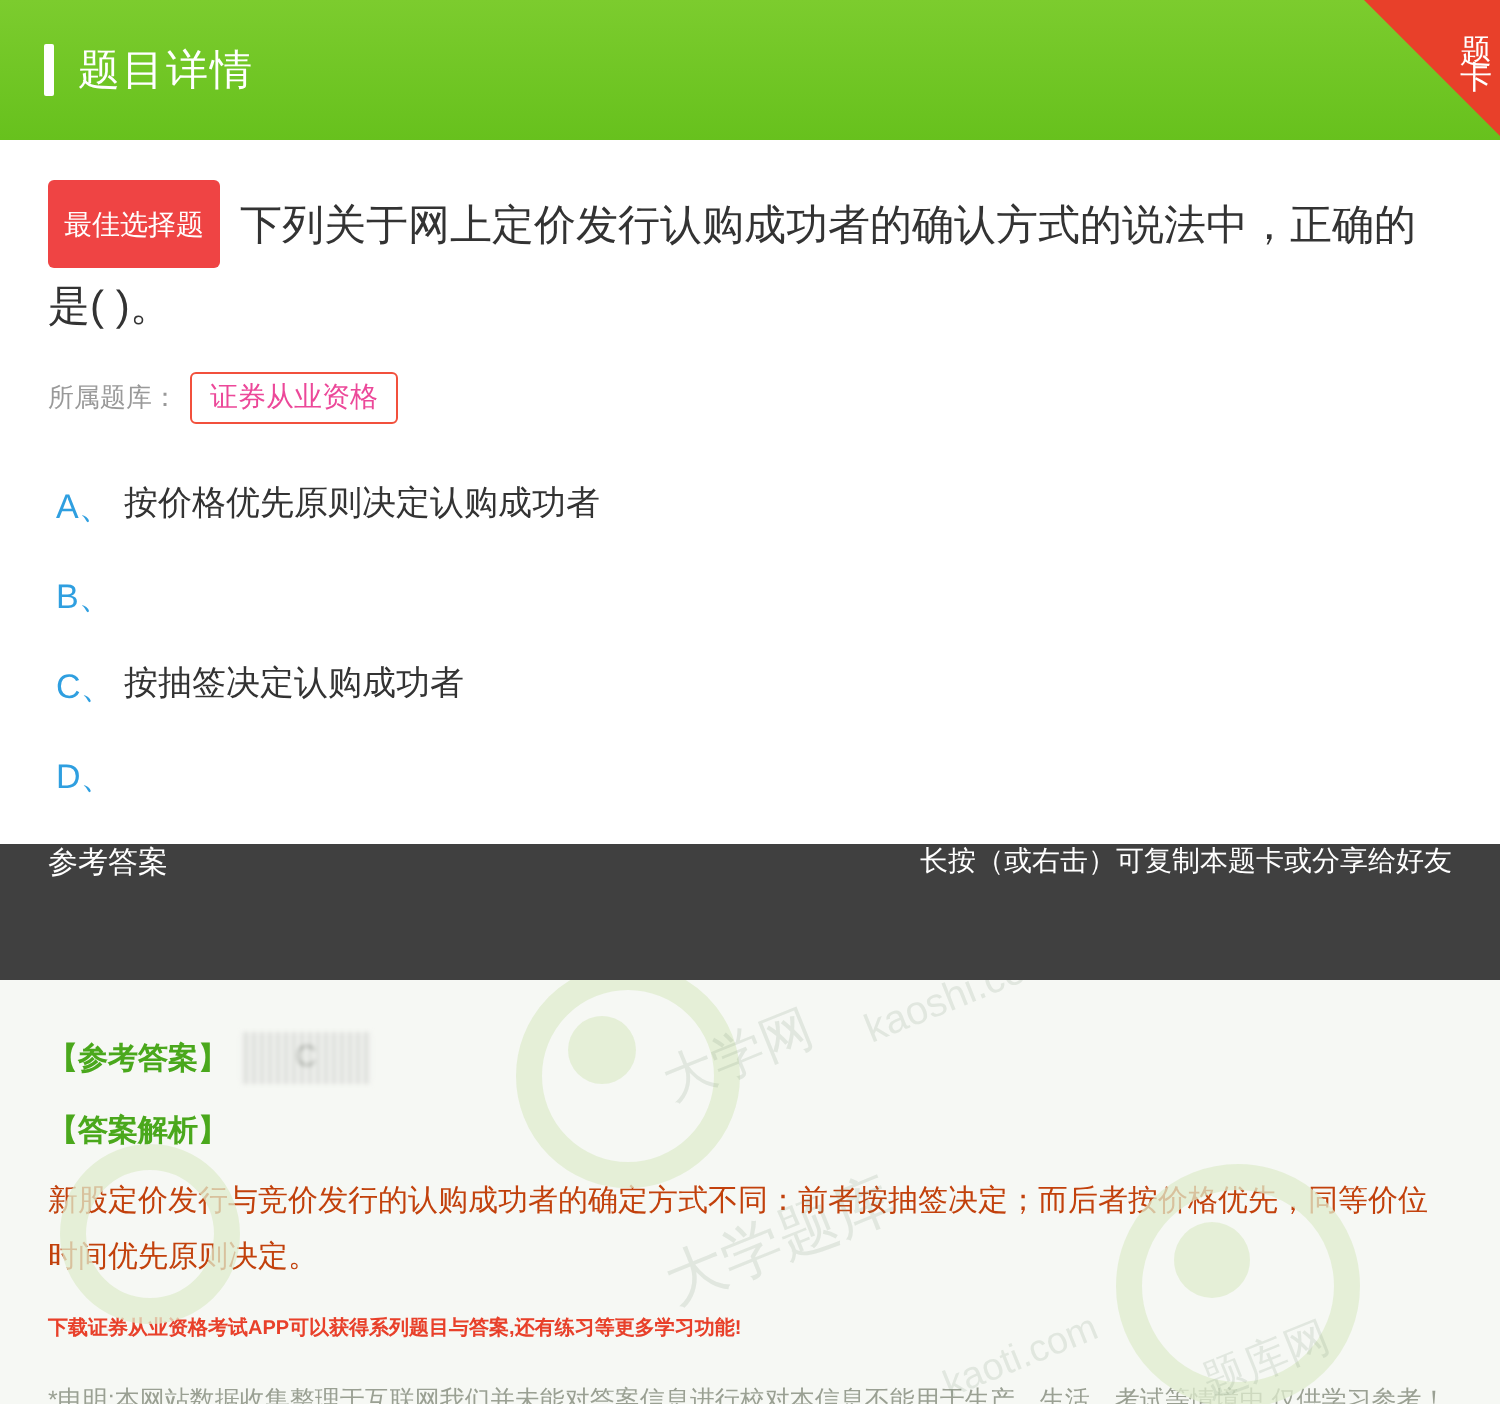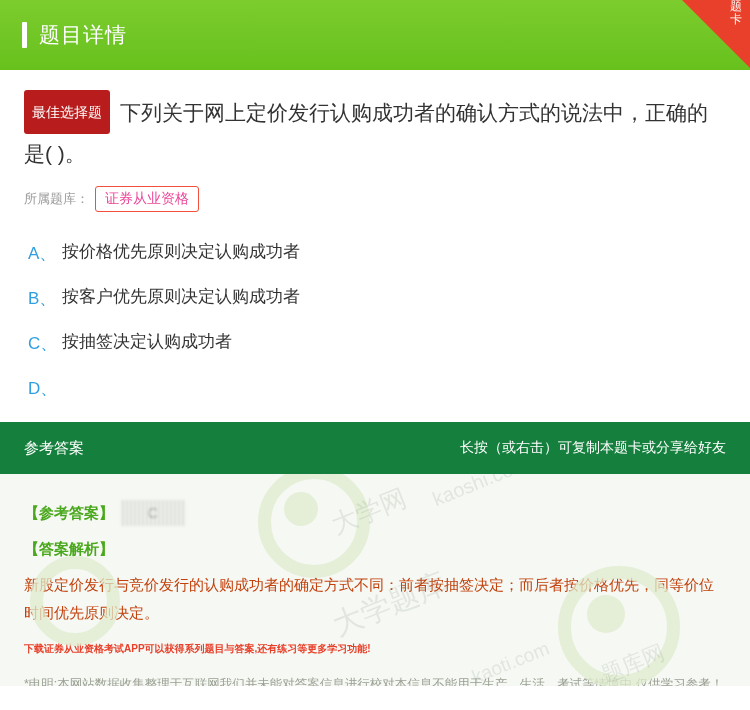--- a/index.html
+++ b/index.html
@@ -47,44 +47,44 @@
     position: absolute;
     top: 0;
     right: 0;
     width: 0;
     height: 0;
     border-top: 68px solid #e8402a;
     border-left: 68px solid transparent;
   }
   .corner-text {
     position: absolute;
-    top: 0;
+    top: 20px;
     right: 6px;
     color: #ffffff;
-    font-size: 12px;
+    font-size: 16px;
     line-height: 13px;
     width: 14px;
-    text-align: left;
+    text-align: right;
     transform: rotate(0deg);
   }
 
   
   .content {
     padding: 22px 24px 0 24px;
     position: relative;
     z-index: 3;
   }
   .q-line {
     line-height: 36px;
     font-size: 21px;
     color: #333333;
   }
   .tag-type {
     display: inline-block;
-    background: #b91c1c;
+    background: #ef4444;
     color: #ffffff;
     font-size: 14px;
     padding: 4px 8px;
     border-radius: 3px;
     vertical-align: middle;
     margin-right: 10px;
     position: relative;
     top: -2px;
   }
   .q-text {
@@ -127,24 +127,24 @@
   }
   .opt-text {
     color: #333333;
     font-size: 17px;
     line-height: 20px;
   }
 
   
   .answer-bar {
     margin-top: 18px;
-    height: 52px;
-    background: #15803d;
-    display: flex;
-    align-items: center;
+    height: 68px;
+    background: #404040;
+    display: flex;
+    align-items: flex-start;
     justify-content: space-between;
     padding: 0 24px;
     box-sizing: border-box;
     position: relative;
     z-index: 3;
   }
   .answer-bar .left {
     color: #ffffff;
     font-size: 15px;
   }
@@ -264,21 +264,20 @@
       <span class="bank-tag">证券从业资格</span>
     </div>
 
     <div class="options">
       <div class="option">
         <span class="opt-letter">A、</span>
         <span class="opt-text">按价格优先原则决定认购成功者</span>
       </div>
       <div class="option">
         <span class="opt-letter">B、</span>
-        <span class="opt-text">按客户优先原则决定认购成功者</span>
       </div>
       <div class="option">
         <span class="opt-letter">C、</span>
         <span class="opt-text">按抽签决定认购成功者</span>
       </div>
       <div class="option">
         <span class="opt-letter">D、</span>
       </div>
     </div>
   </div>

